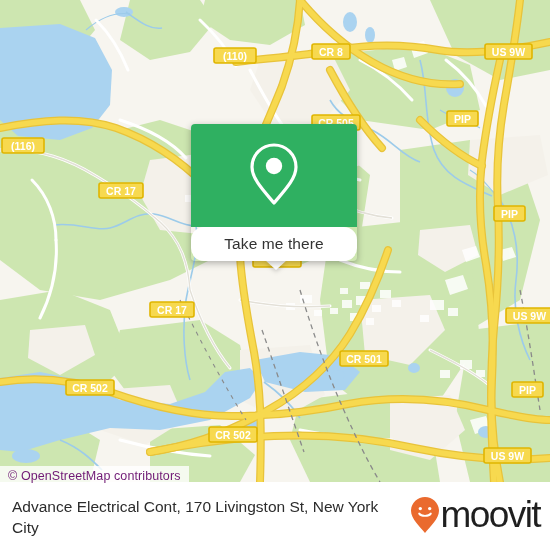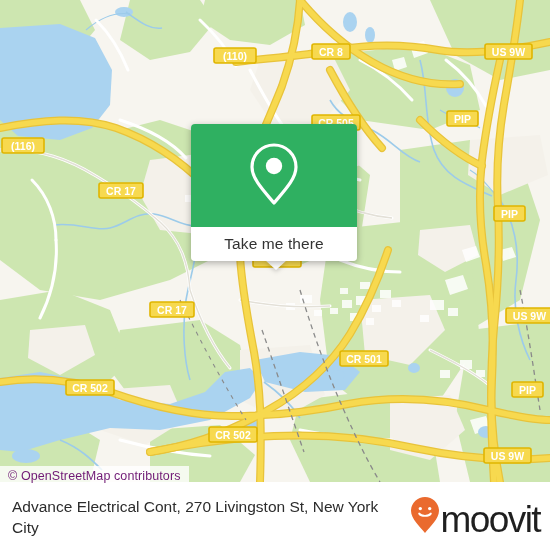--- a/index.html
+++ b/index.html
@@ -32,21 +32,21 @@
     box-shadow:0 2px 7px rgba(0,0,0,0.30);
     z-index:50;
   }
   .card-body{
     height:103px;width:100%;
     background:#2FB061;
     display:flex;align-items:center;justify-content:center;
   }
   .card-footer{
     height:34px;width:100%;background:#ffffff;
-    display:flex;align-items:center;justify-content:center;
+    display:flex;align-items:center;justify-content:center;border-radius:13px;
   }
   .card-footer span{
     font-size:15.5px;color:#333333;letter-spacing:0.1px;
   }
   .card-tail{
     position:absolute;left:265px;top:260px;width:0;height:0;
     border-left:11px solid transparent;
     border-right:11px solid transparent;
     border-top:10px solid #ffffff;
     z-index:49;
@@ -59,21 +59,21 @@
     background:#ffffff;
     display:flex;align-items:center;
     border-top:1px solid #ffffff;
   }
   .footer-title{
     flex:1 1 auto;
     padding-left:12px;padding-right:4px;
     font-size:15.5px;line-height:21px;color:#2c2c2c;
   }
   .brand{
-    flex:0 0 auto;display:flex;align-items:flex-end;
+    flex:0 0 auto;display:flex;align-items:flex-start;
     padding-right:10px;
   }
   .brand-word{
     font-size:37px;line-height:37px;color:#1f1f1f;
     letter-spacing:-1.6px;font-weight:400;
     margin-left:1px;
   }
 
   
   .shield-text{font-family:"Liberation Sans", sans-serif;font-weight:bold;}
@@ -370,21 +370,21 @@
       </span>
     </div>
     <div class="card-footer">
       <span>Take me there</span>
     </div>
   </div>
 
   <div class="attribution">© OpenStreetMap contributors</div>
 
   <div class="footer">
-    <div class="footer-title">Advance Electrical Cont, 270 Livingston St, New York City</div>
+    <div class="footer-title">Advance Electrical Cont, 170 Livingston St, New York City</div>
     <div class="brand">
       <span>
         <svg width="30" height="38" viewBox="0 0 30 38" xmlns="http://www.w3.org/2000/svg">
           <path d="M15 1 C7.3 1 1 7.2 1 14.8 C1 23.2 10 30.5 15 37 C20 30.5 29 23.2 29 14.8 C29 7.2 22.7 1 15 1 Z" fill="#EA6A2E"></path>
           <circle cx="10.3" cy="12.6" r="1.7" fill="#ffffff"></circle>
           <circle cx="19.7" cy="12.6" r="1.7" fill="#ffffff"></circle>
           <path d="M9.2 17.6 C11.2 20.6 18.8 20.6 20.8 17.6" fill="none" stroke="#ffffff" stroke-width="1.9" stroke-linecap="round"></path>
         </svg>
       </span>
       <span class="brand-word">moovit</span>

